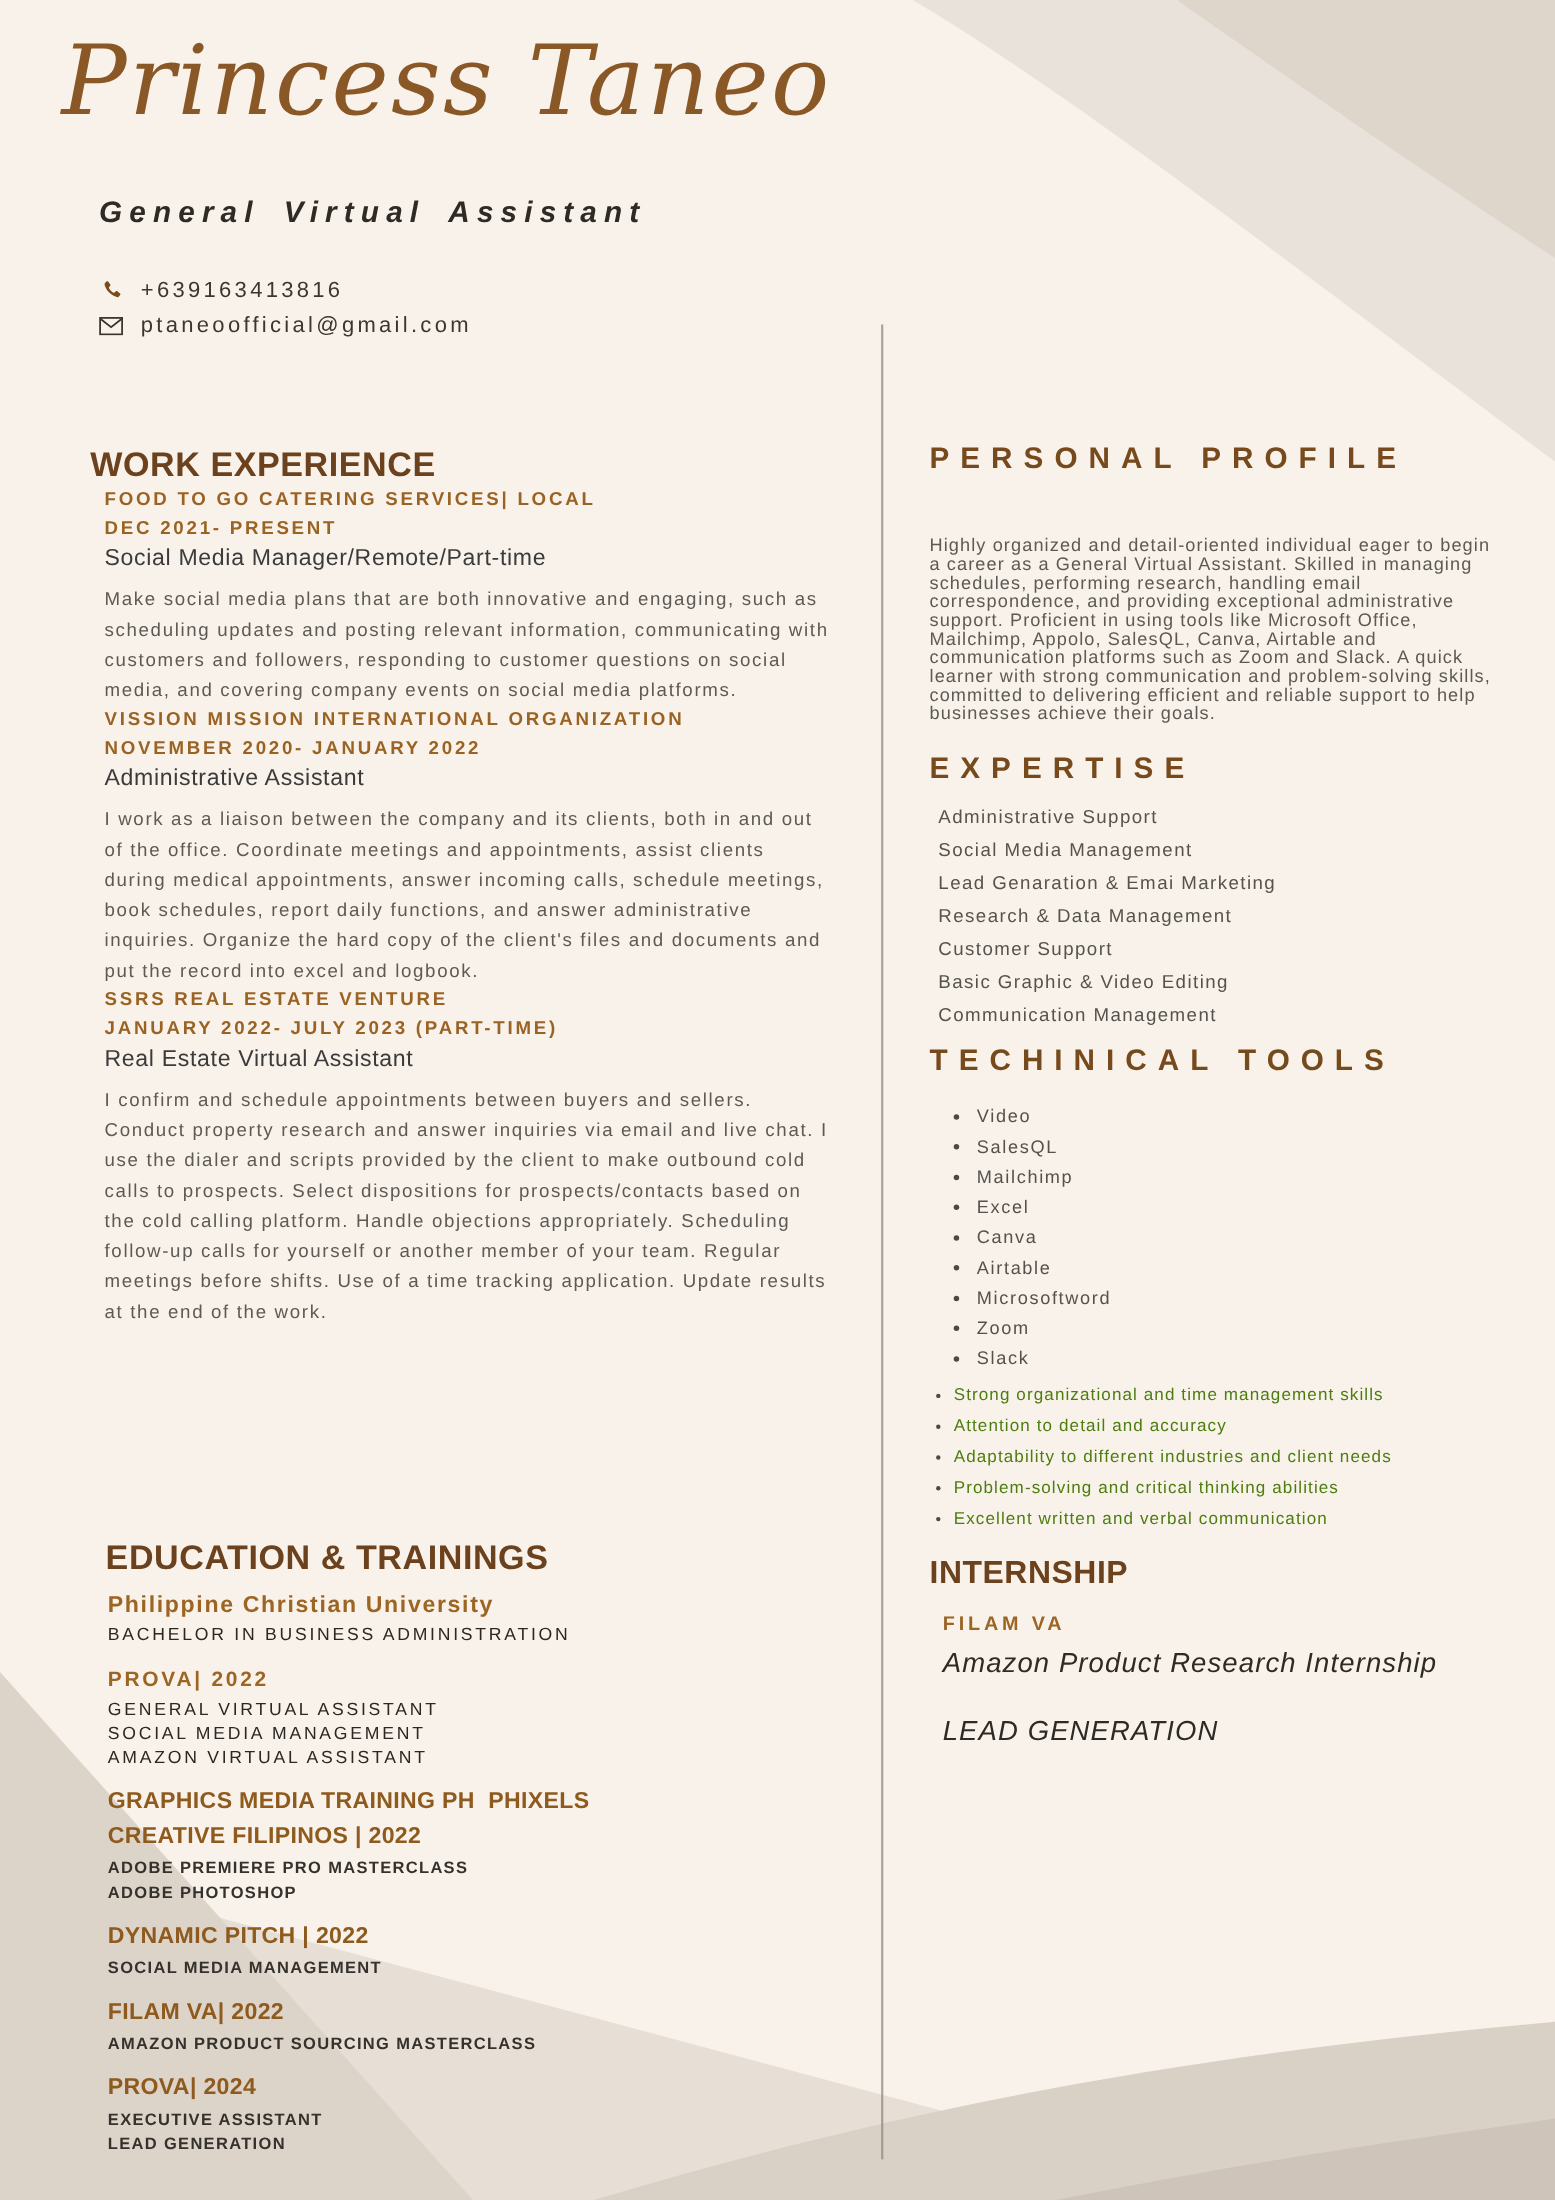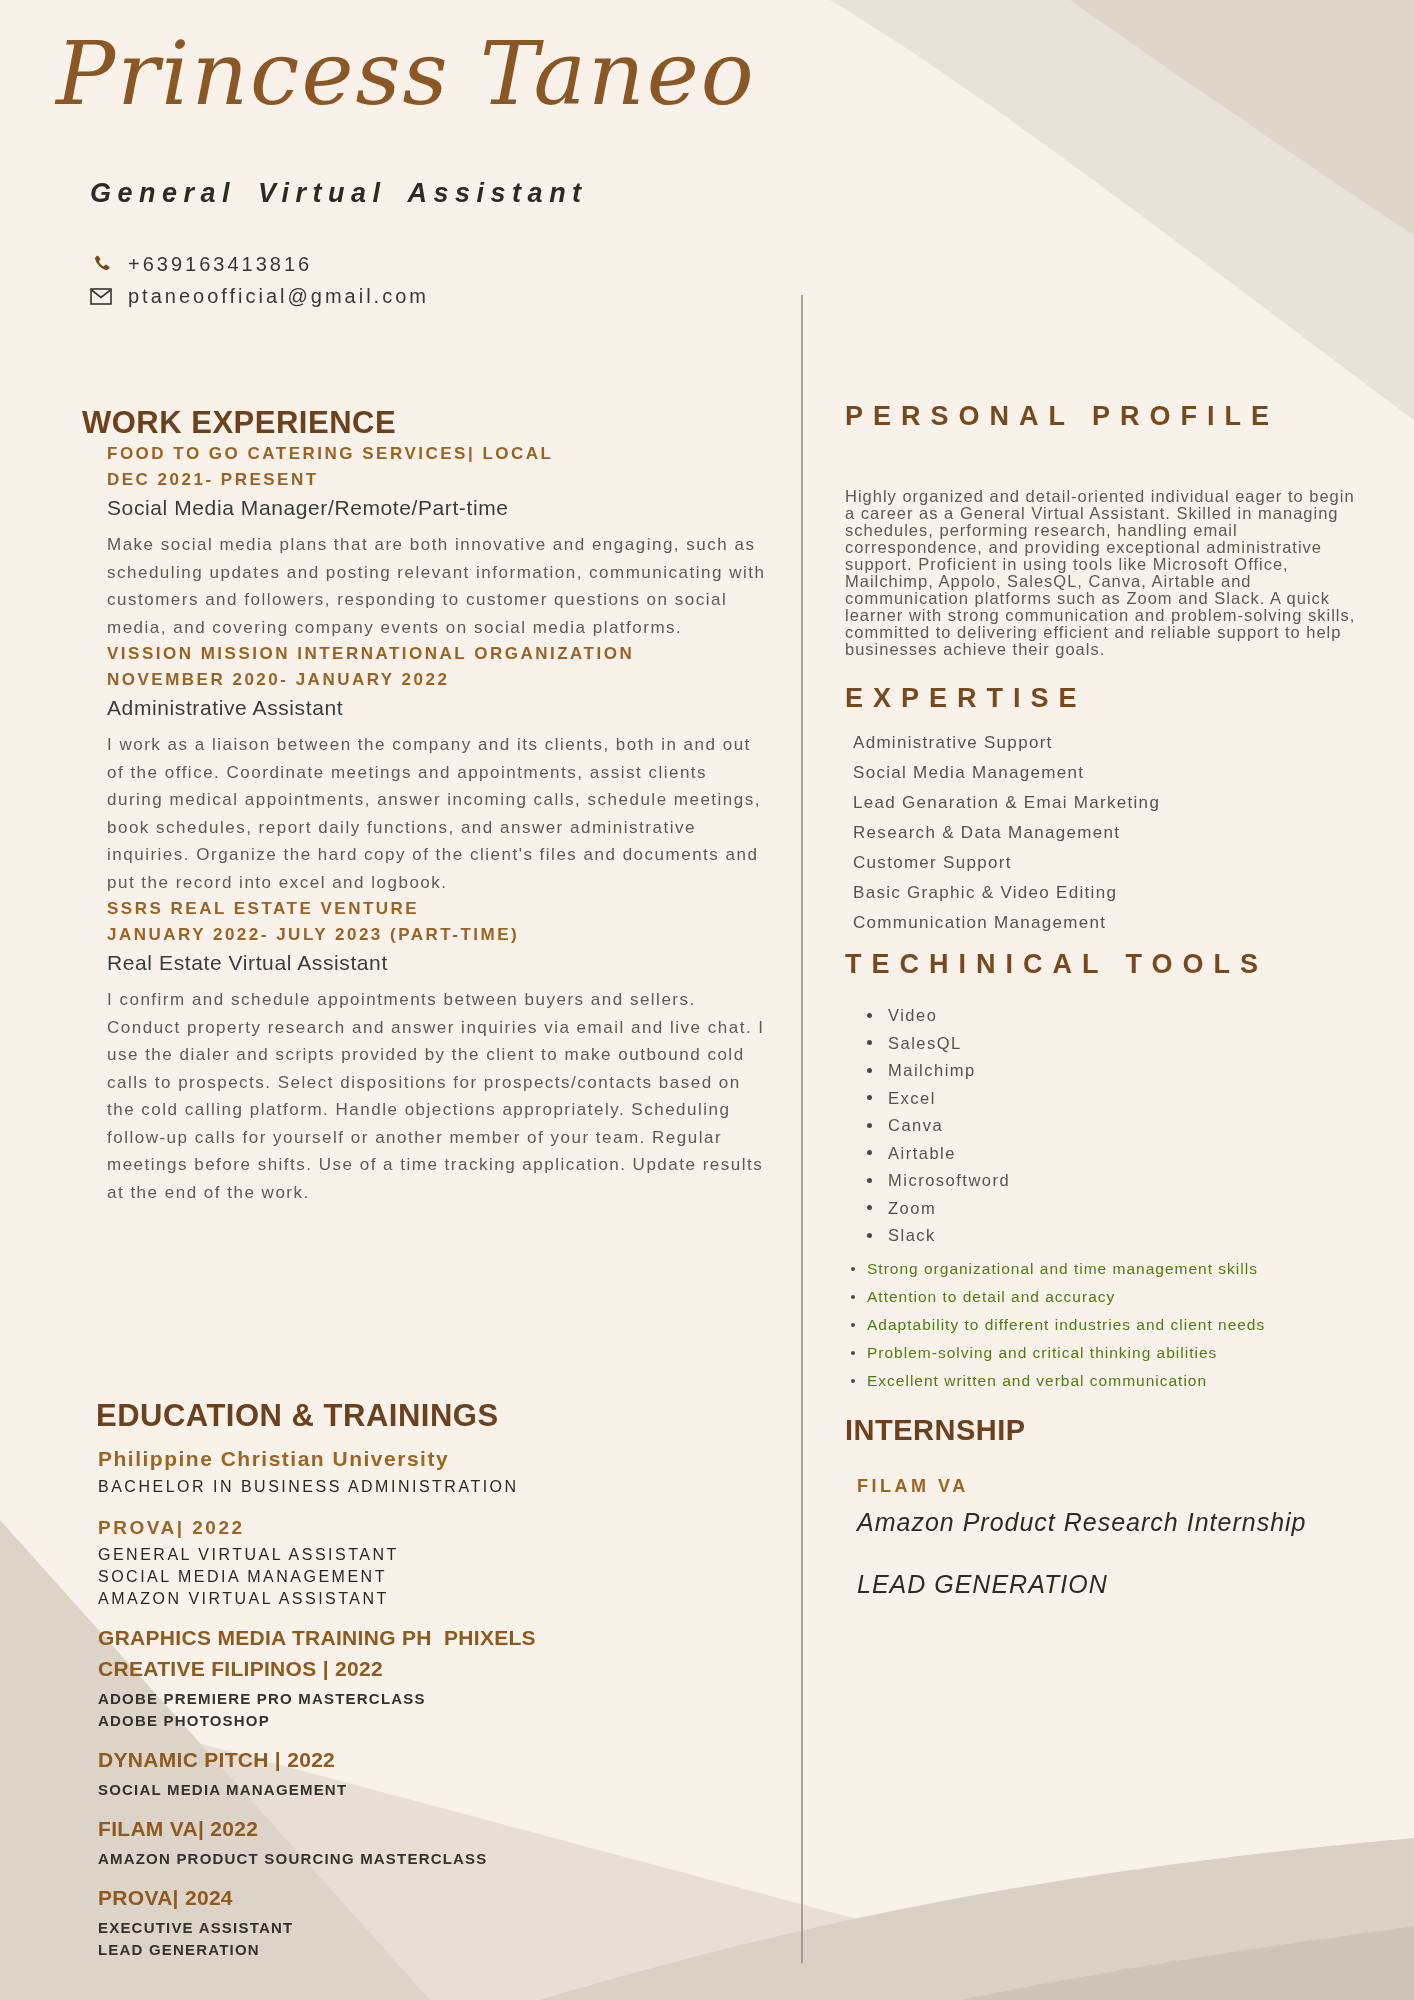--- a/index.html
+++ b/index.html
@@ -20,21 +20,21 @@
 
   
   .divider{position:absolute;left:801px;top:295px;width:2px;height:1668px;background:#8d8983;opacity:.75;}
 
   
   .h-big{font-size:31px;font-weight:700;letter-spacing:.5px;color:#6b421d;line-height:36px;margin:0;}
   .h-wide{font-size:27px;font-weight:700;letter-spacing:10px;color:#774a1d;line-height:32px;margin:0;white-space:nowrap;}
 
   
   .col-left{position:absolute;left:82px;top:405px;width:668px;}
-  .job{margin-left:25px;}
+  .job{margin-left:13px;}
   .job-company div{font-size:17px;font-weight:700;letter-spacing:2.5px;color:#9a6324;line-height:26px;}
   .job-role{font-size:21px;color:#3b3b3b;letter-spacing:.6px;line-height:30px;}
   .job-desc{margin-top:8px;font-size:17px;color:#5d5954;letter-spacing:1.5px;line-height:27.5px;width:660px;}
 
   .edu{position:absolute;left:96px;top:1398px;width:640px;}
   .edu-entry{margin-left:2px;}
   .edu-title div{white-space:pre;}
   .edu-entry[data-variant="brand"]{margin-top:12px;}
   .edu-entry[data-variant="brand"] .edu-title div{font-size:21px;font-weight:700;letter-spacing:1.5px;color:#9c6523;line-height:26px;}
   .edu-entry[data-variant="plain"]{margin-top:18px;}
@@ -53,21 +53,21 @@
   .expertise-list li{font-size:17px;color:#56524d;letter-spacing:1.3px;line-height:22px;margin-bottom:8px;}
   .sec-tools .h-wide{margin-top:14px;}
   .tools-list{margin:24px 0 0 22px;padding:0;list-style:none;}
   .tools-list li{display:flex;align-items:center;font-size:16.5px;color:#55514d;letter-spacing:1.5px;line-height:22px;margin-bottom:5.5px;}
   .tools-list li::before{content:'';width:5px;height:5px;border-radius:50%;background:#4c4843;margin-right:16px;flex:none;}
   .sec-skills .h-wide{margin-top:22px;}
   .skills-list{margin:12px 0 0 6px;padding:0;list-style:none;}
   .skills-list li{display:flex;align-items:center;font-size:15.5px;color:#4d7c0f;letter-spacing:1px;line-height:22px;margin-bottom:6px;}
   .skills-list li::before{content:'';width:4px;height:4px;border-radius:50%;background:#4c4843;margin-right:12px;flex:none;}
   .sec-intern .h-big{margin-top:20px;font-size:29px;}
-  .intern-entry{margin-top:26px;margin-left:12px;}
+  .intern-entry{margin-top:16px;margin-left:12px;}
   .intern-entry + .intern-entry{margin-top:30px;}
   .intern-org{font-size:18px;font-weight:700;letter-spacing:3.5px;color:#9c6523;line-height:24px;}
   .intern-role{margin-top:8px;font-size:25px;font-style:italic;color:#2e2a25;letter-spacing:1px;line-height:32px;}
 </style>
 </head>
 <body>
 
 <div class="page">
 
   <svg class="bg-svg" width="1414" height="2000" viewBox="0 0 1414 2000">

